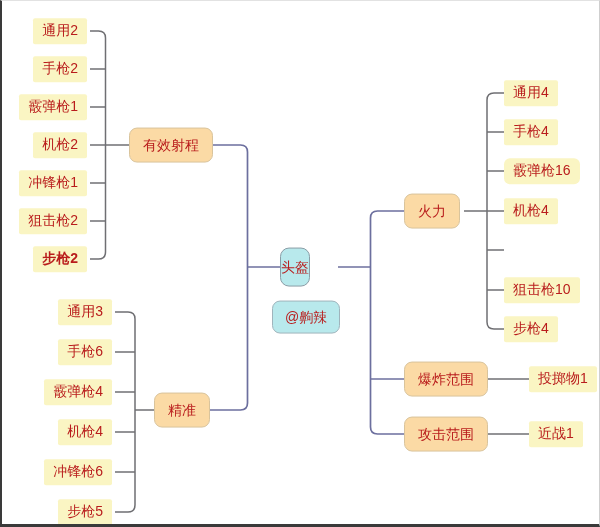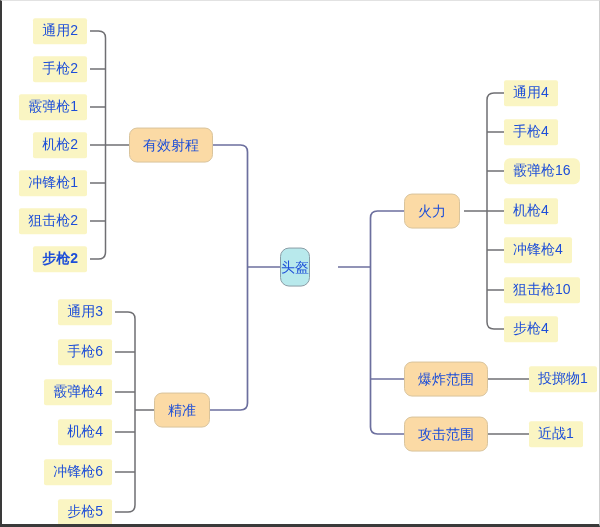--- a/index.html
+++ b/index.html
@@ -12,21 +12,21 @@
     border-bottom:3px solid #3a3a3a;
     border-top:1px solid #e2e2e2;
     border-right:1px solid #cfcfcf;
   }
   #mindmap-canvas{position:absolute;inset:0;}
   #connector-svg{position:absolute;left:0;top:0;width:600px;height:527px;}
   .node{
     position:absolute;
     transform:translateY(-50%);
     white-space:nowrap;
-    color:#1d4ed8;
+    color:#b91c1c;
     text-align:right;
     box-sizing:border-box;
   }
   .leaf{
     background:#faf5c3;
     font-size:14px;
     padding:4px 9px;
     border-radius:2px;
     line-height:1.25;
   }
@@ -95,20 +95,21 @@
       <path d="M485,249 H502"></path>
       <path d="M485,289 H502"></path>
       <path d="M462,210 H485"></path>
 
       <path d="M483,378 H527"></path>
       <path d="M483,433 H527"></path>
     </g>
   </svg>
 
   <div class="node center-node" style="left:278px;top:266px;">头盔</div>
+  <div class="node note-node" style="left:270px;top:316px;">@齁辣</div>
 
   <div class="node branch" style="left:127px;top:144px;">有效射程</div>
   <div class="node leaf" style="right:512px;top:30px;">通用2</div>
   <div class="node leaf" style="right:512px;top:68px;">手枪2</div>
   <div class="node leaf" style="right:512px;top:106px;">霰弹枪1</div>
   <div class="node leaf" style="right:512px;top:144px;">机枪2</div>
   <div class="node leaf" style="right:512px;top:182px;">冲锋枪1</div>
   <div class="node leaf" style="right:512px;top:220px;">狙击枪2</div>
   <div class="node leaf" style="right:512px;top:258px;font-weight:bold;">步枪2</div>
 
@@ -118,21 +119,20 @@
   <div class="node leaf" style="right:487px;top:391px;">霰弹枪4</div>
   <div class="node leaf" style="right:487px;top:431px;">机枪4</div>
   <div class="node leaf" style="right:487px;top:471px;">冲锋枪6</div>
   <div class="node leaf" style="right:487px;top:511px;">步枪5</div>
 
   <div class="node branch" style="left:402px;top:210px;">火力</div>
   <div class="node leaf" style="left:502px;top:92px;">通用4</div>
   <div class="node leaf" style="left:502px;top:131px;">手枪4</div>
   <div class="node leaf" style="left:502px;top:170px;border-radius:6px;">霰弹枪16</div>
   <div class="node leaf" style="left:502px;top:210px;">机枪4</div>
-  <div class="node leaf" style="left:502px;top:249px;">冲锋枪4</div>
   <div class="node leaf" style="left:502px;top:289px;">狙击枪10</div>
   <div class="node leaf" style="left:502px;top:328px;">步枪4</div>
 
   <div class="node branch" style="left:402px;top:378px;">爆炸范围</div>
   <div class="node leaf" style="left:527px;top:378px;">投掷物1</div>
 
   <div class="node branch" style="left:402px;top:433px;">攻击范围</div>
   <div class="node leaf" style="left:527px;top:433px;">近战1</div>
 
 </div>

